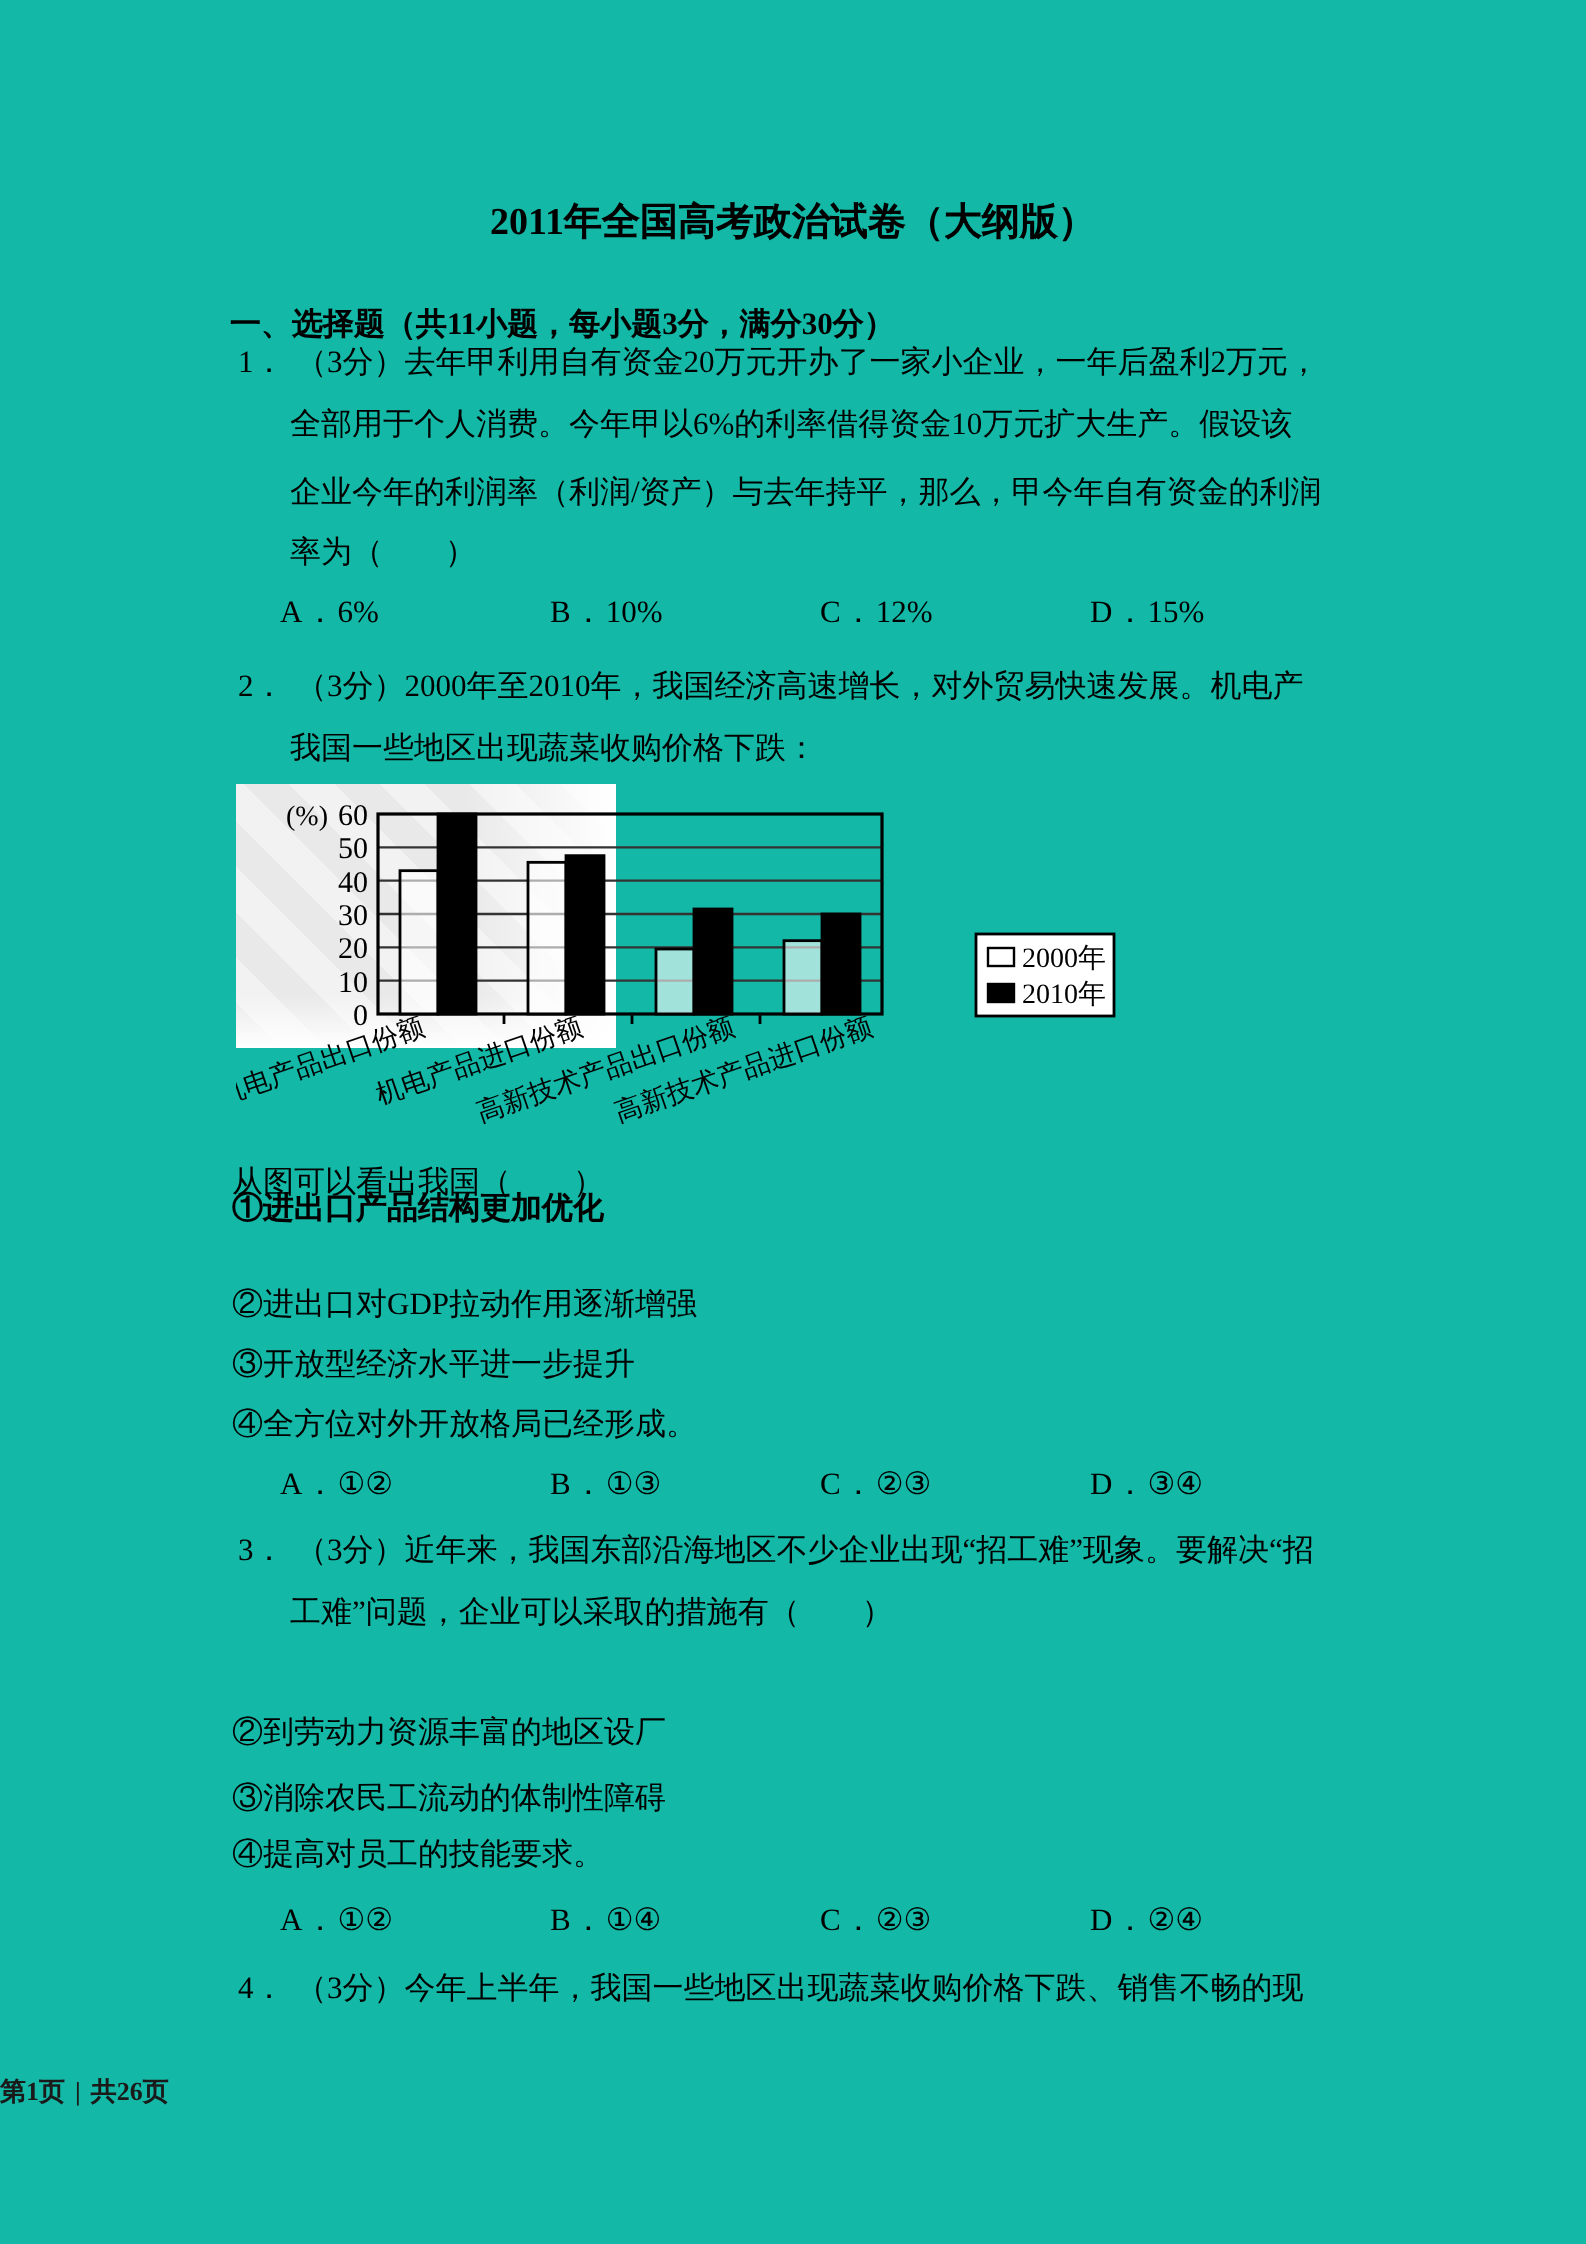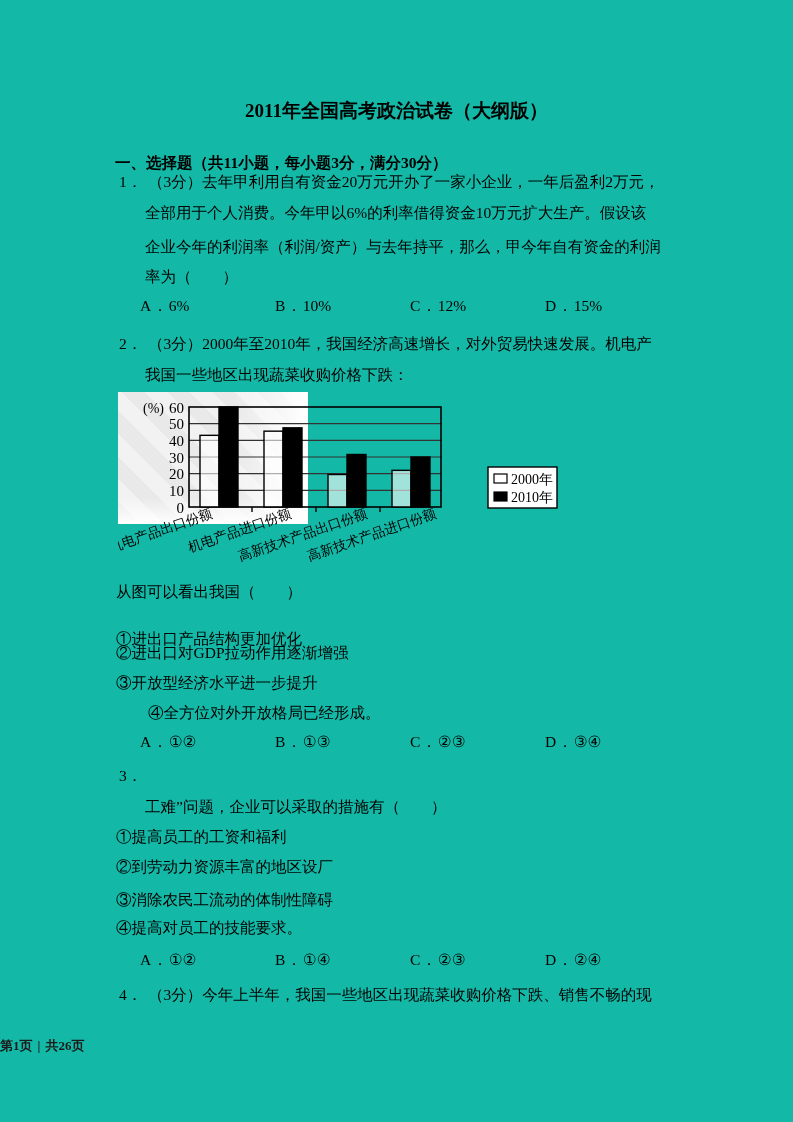--- a/index.html
+++ b/index.html
@@ -87,34 +87,34 @@
         <text x="319" y="127" text-anchor="end" font-size="13.5" transform="rotate(-19 319 127)">高新技术产品进口份额</text>
         <rect x="370" y="77" width="69" height="41" fill="#fff" stroke="#000" stroke-width="1.4"></rect>
         <rect x="376" y="84" width="13" height="9" fill="#ffffff" stroke="#000" stroke-width="1.2"></rect>
         <text x="393" y="93.5" font-size="14">2000年</text>
         <rect x="376" y="102" width="13" height="9" fill="#000000" stroke="#000" stroke-width="1.2"></rect>
         <text x="393" y="111.5" font-size="14">2010年</text>
       </svg>
   </div>
 
   <div class="ln" style="left:116px;top:581px;">从图可以看出我国（　　）</div>
-  <div class="ln" style="left:116px;top:628px;">①进出口产品结构更加优化</div>
+  <div class="ln" style="left:116px;top:594px;font-weight:bold;">①进出口产品结构更加优化</div>
   <div class="ln" style="left:116px;top:642px;">②进出口对GDP拉动作用逐渐增强</div>
   <div class="ln" style="left:116px;top:672px;">③开放型经济水平进一步提升</div>
-  <div class="ln" style="left:116px;top:702px;margin-left:32px;">④全方位对外开放格局已经形成。</div>
+  <div class="ln" style="left:116px;top:702px;">④全方位对外开放格局已经形成。</div>
   <div class="opt-row" style="top:732px;">
     <div class="opt" style="left:140px;"><span class="lbl">A．</span><span>①②</span></div>
     <div class="opt" style="left:275px;"><span class="lbl">B．</span><span>①③</span></div>
     <div class="opt" style="left:410px;"><span class="lbl">C．</span><span>②③</span></div>
     <div class="opt" style="left:545px;"><span class="lbl">D．</span><span>③④</span></div>
   </div>
 
   <div class="ln" style="left:119px;top:765px;">3．</div>
+  <div class="ln" style="left:148px;top:765px;">（3分）近年来，我国东部沿海地区不少企业出现“招工难”现象。要解决“招</div>
   <div class="ln" style="left:145px;top:796px;">工难”问题，企业可以采取的措施有（　　）</div>
-  <div class="ln" style="left:116px;top:826px;">①提高员工的工资和福利</div>
   <div class="ln" style="left:116px;top:856px;">②到劳动力资源丰富的地区设厂</div>
   <div class="ln" style="left:116px;top:889px;">③消除农民工流动的体制性障碍</div>
   <div class="ln" style="left:116px;top:917px;">④提高对员工的技能要求。</div>
   <div class="opt-row" style="top:950px;">
     <div class="opt" style="left:140px;"><span class="lbl">A．</span><span>①②</span></div>
     <div class="opt" style="left:275px;"><span class="lbl">B．</span><span>①④</span></div>
     <div class="opt" style="left:410px;"><span class="lbl">C．</span><span>②③</span></div>
     <div class="opt" style="left:545px;"><span class="lbl">D．</span><span>②④</span></div>
   </div>
 

